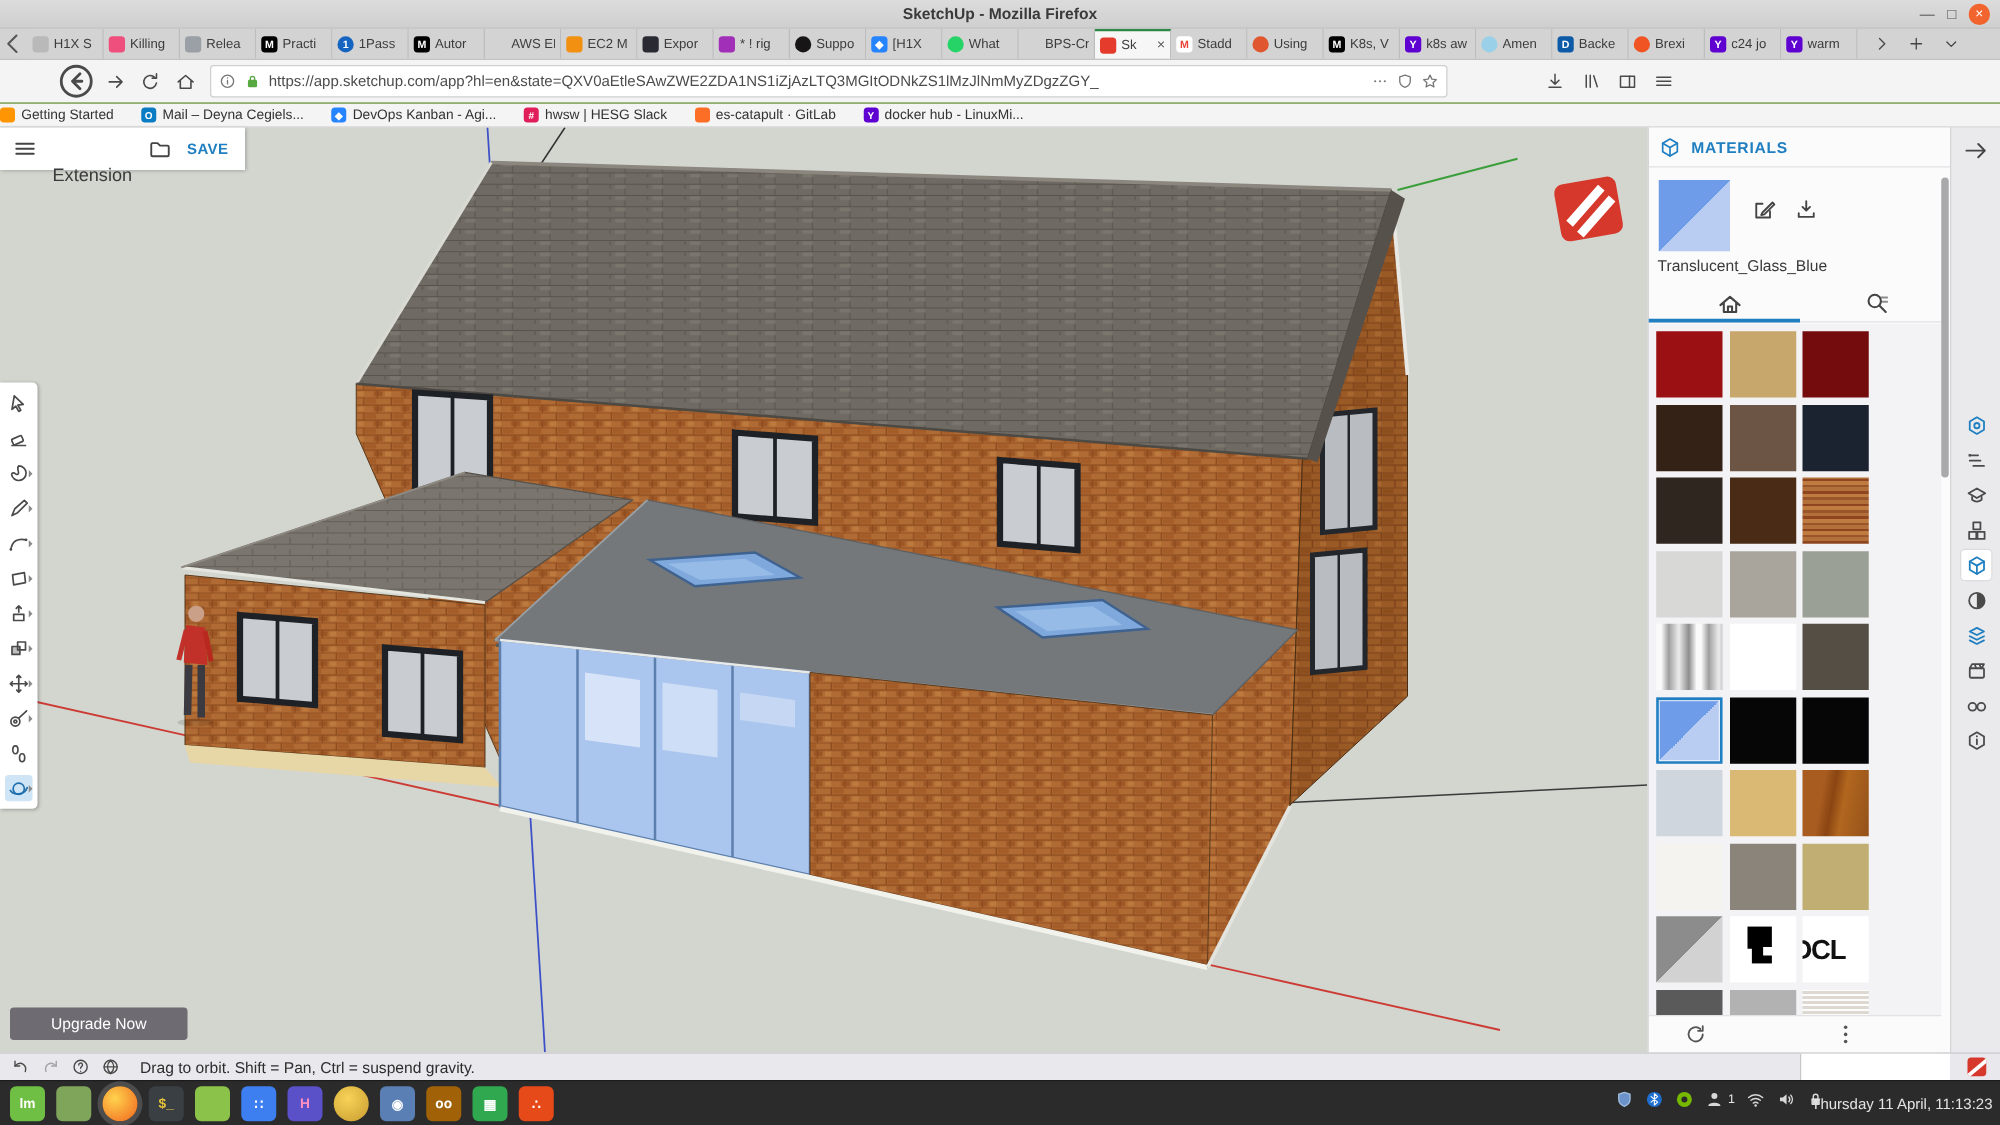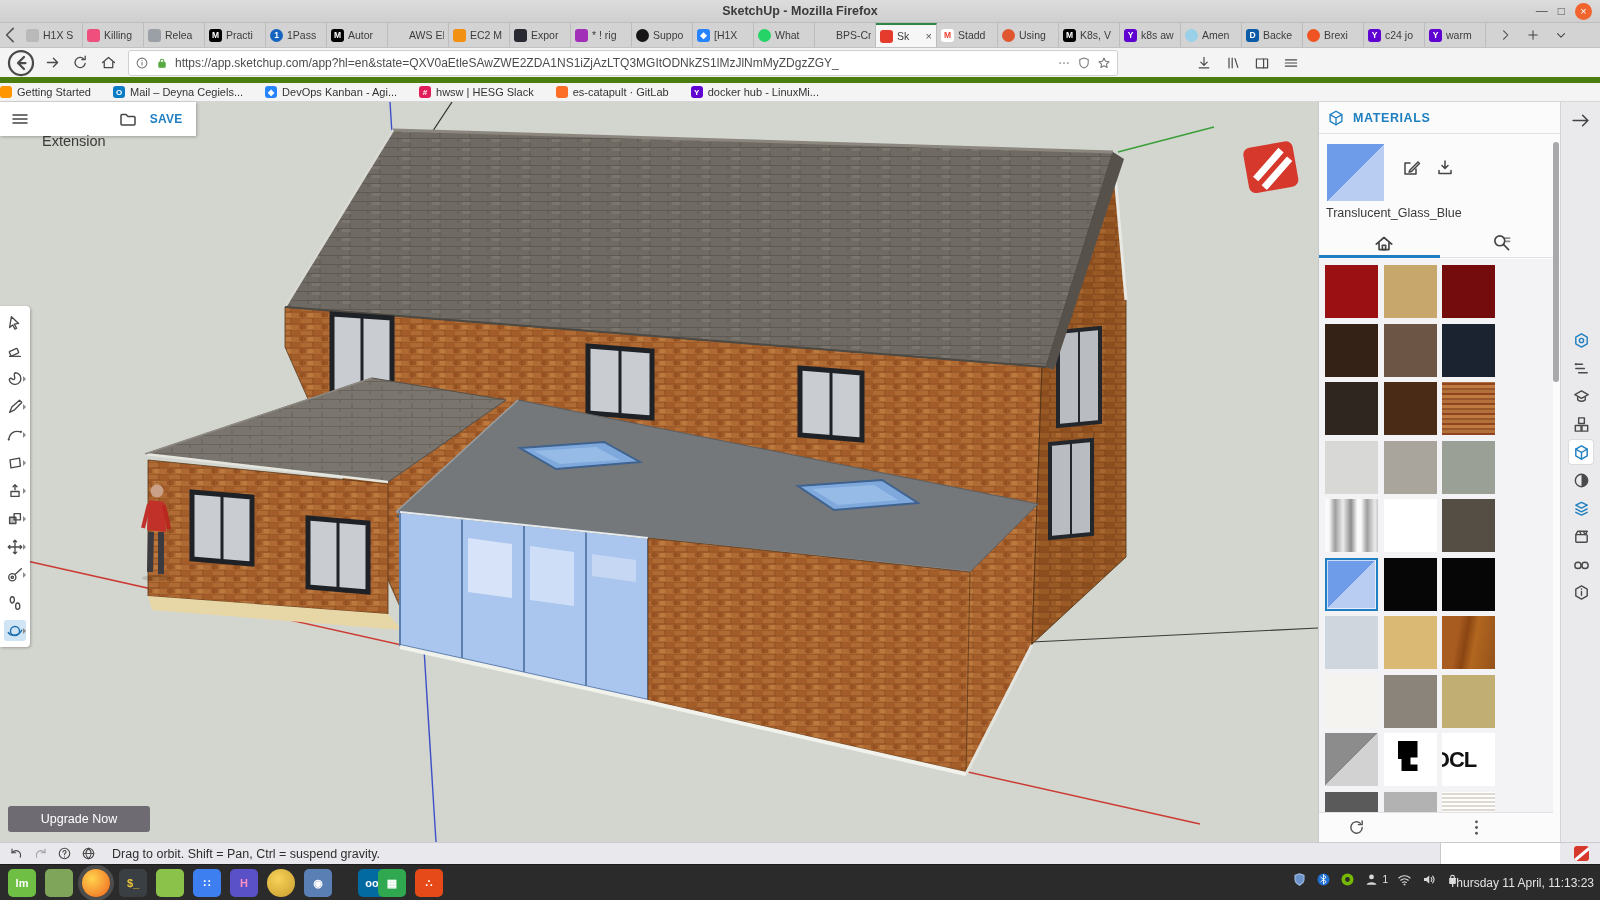--- a/index.html
+++ b/index.html
@@ -29,21 +29,21 @@
   .tab .fav { width:13px; height:13px; flex:0 0 13px; border-radius:3px; display:flex;
     align-items:center; justify-content:center; font-size:8.5px; font-weight:bold; color:#fff; }
   .tab .fav.round { border-radius:50%; }
   .tab .lbl { white-space:nowrap; overflow:hidden; flex:1; }
   .tab .tclose { font-size:11px; color:#555; padding-left:1px; }
   .tabctl { display:flex; align-items:center; gap:14px; padding:0 12px; color:#444; }
   .tabctl .ic { width:14px; height:14px; }
 
   
   .navbar { position:absolute; left:0; top:48px; width:1600px; height:35px; background:#f4f4f5;
-    border-bottom:6px solid #4d7c0f; display:flex; align-items:center; }
+    border-bottom:1px solid #4d7c0f; display:flex; align-items:center;padding-left:40px; }
   .navbtn { width:28px; height:28px; display:flex; align-items:center; justify-content:center; color:#4a4a4a; }
   .navbtn .ic { width:17px; height:17px; }
   .backbtn { margin-left:4px; width:34px; height:34px; }
   .backbtn .ic { width:30px; height:30px; }
   .urlbar { margin-left:6px; width:990px; height:26px; background:#fff; border:1px solid #cfcfd1;
     border-radius:3px; display:flex; align-items:center; padding:0 6px; gap:6px; }
   .urlbar .ic { width:14px; height:14px; color:#777; flex:0 0 auto; }
   .urlbar .ic.lock { color:#58a942; }
   .urltext { flex:1; font-size:12px; color:#4c4c4c; white-space:nowrap; overflow:hidden; }
   .nav-right { display:flex; align-items:center; gap:13px; margin-left:78px; color:#4a4a4a; }
@@ -885,21 +885,21 @@
     <div id="taskapps">
         <div class="tapp" style="left: 8px; background: rgb(111, 191, 68);">lm</div>
         <div class="tapp" style="left: 45px; background: rgb(127, 165, 90);"></div>
         <div class="tapp active" style="left: 82px; background: radial-gradient(circle at 35% 35%, rgb(255, 211, 77), rgb(240, 100, 30)); border-radius: 50%;"></div>
         <div class="tapp" style="left: 119px; background: rgb(58, 63, 68); color: rgb(232, 195, 58);">$_</div>
         <div class="tapp" style="left: 156px; background: rgb(139, 195, 74);"></div>
         <div class="tapp" style="left: 193px; background: rgb(61, 127, 240);">∷</div>
         <div class="tapp" style="left: 230px; background: rgb(90, 80, 199); color: rgb(255, 143, 192);">H</div>
         <div class="tapp" style="left: 267px; background: radial-gradient(circle at 40% 35%, rgb(247, 211, 88), rgb(200, 155, 46)); border-radius: 50%;"></div>
         <div class="tapp" style="left: 304px; background: rgb(90, 127, 181);">◉</div>
-        <div class="tapp" style="left: 358px; background: #0369a1;">oo</div>
+        <div class="tapp" style="left: 341px; background: #a16207;">oo</div>
         <div class="tapp" style="left: 378px; background: rgb(47, 168, 79);">▦</div>
         <div class="tapp" style="left: 415px; background: rgb(230, 74, 25);">∴</div>
       </div>
     <div class="tray">
       <span class="ic">
           <svg viewBox="0 0 20 20" fill="none" stroke="currentColor" stroke-width="1.5" stroke-linecap="round" stroke-linejoin="round">
             <path d="M10 2.5l6 2v5.5c0 4-3 6-6 7.5-3-1.5-6-3.5-6-7.5V4.5z" fill="#6b93c9" stroke="#9db9dd"></path>
           </svg>
         </span>
       <span class="ic">

